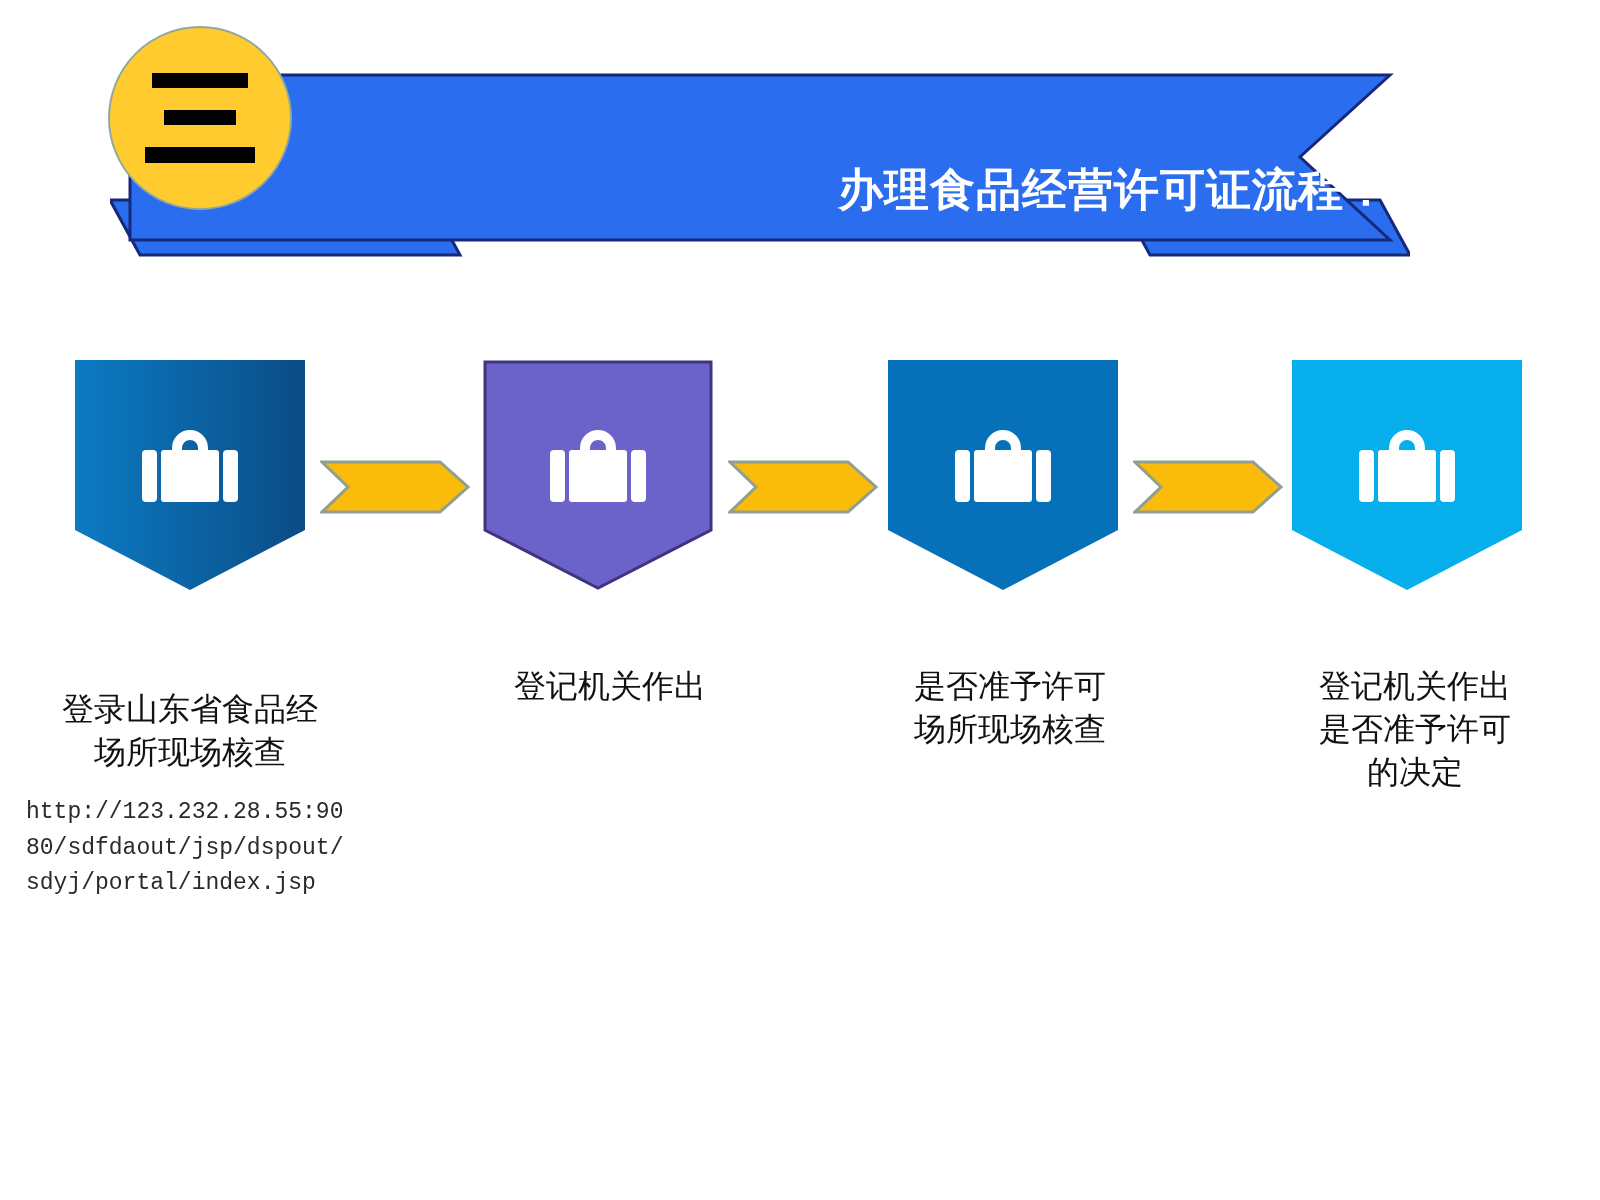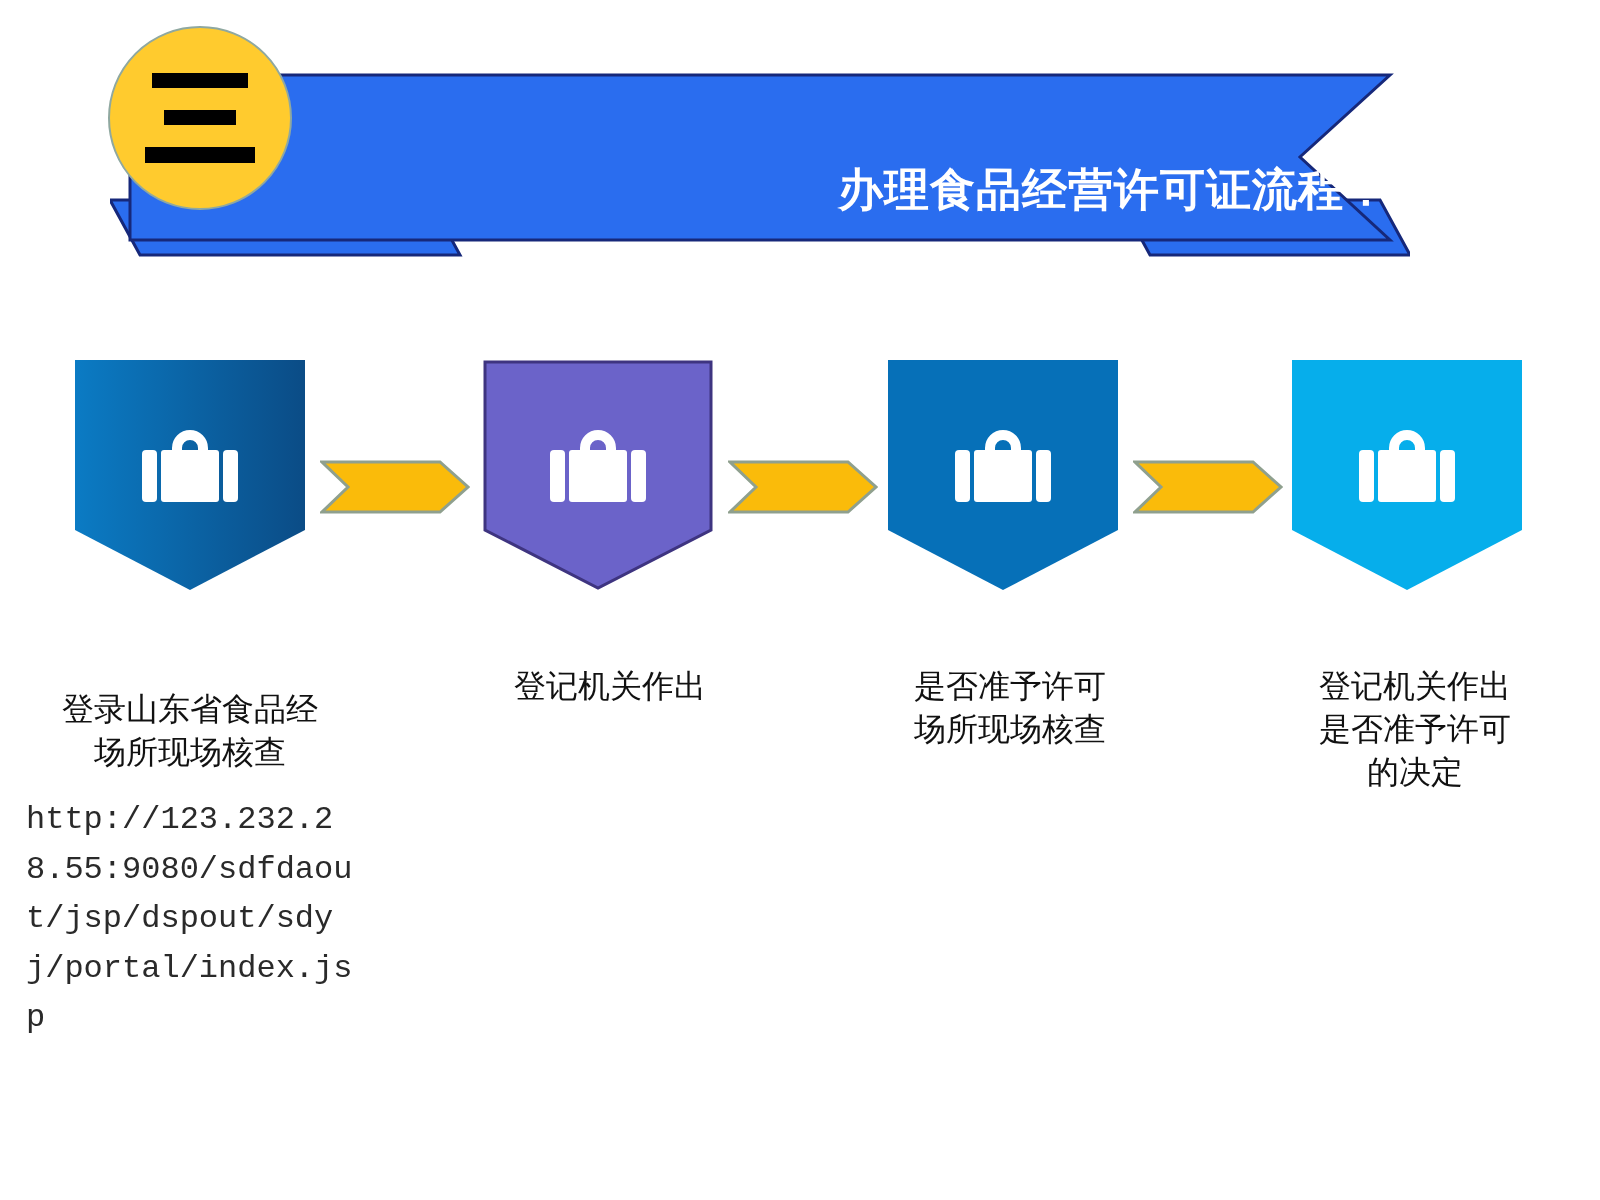--- a/index.html
+++ b/index.html
@@ -109,21 +109,21 @@
     font-size: 32px;
     line-height: 1.35;
     font-family: "Liberation Serif", "DejaVu Serif", serif;
   }
   #caption-url {
     position: absolute;
     left: 26px;
     top: 795px;
     width: 330px;
     font-family: "Liberation Mono", "DejaVu Sans Mono", monospace;
-    font-size: 32px;
+    font-size: 23px;
     line-height: 1.55;
     color: #2a2a2a;
     word-break: break-all;
     text-align: left;
   }
 </style>
 </head>
 <body>
 
 <div id="banner-wrap">

